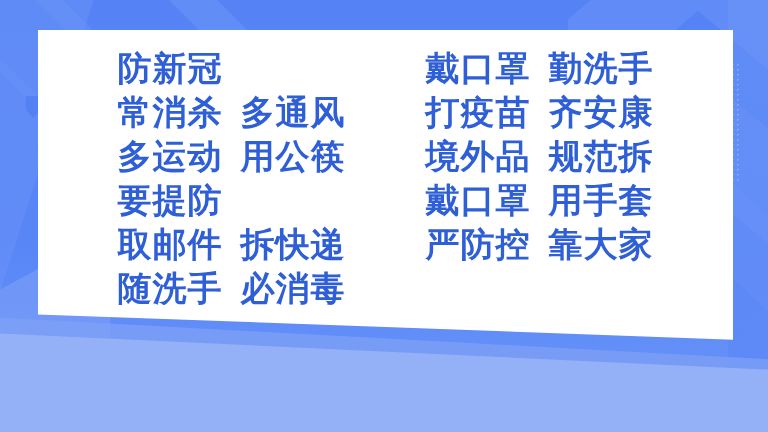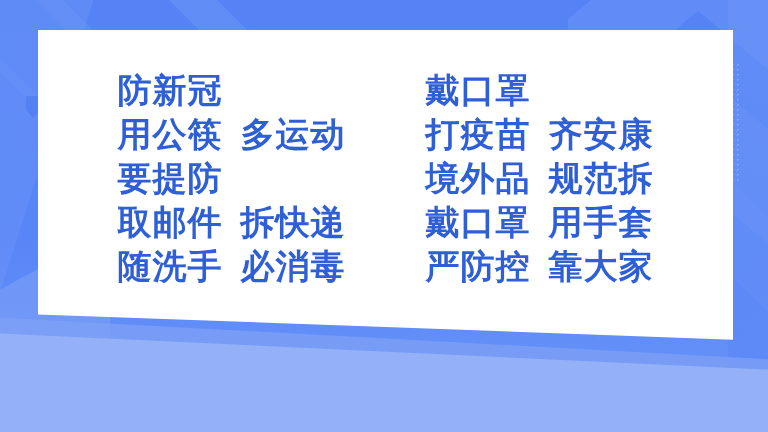--- a/index.html
+++ b/index.html
@@ -120,39 +120,44 @@
 
   <div class="card">
     <div class="card-inner">
       <div class="slogan-grid">
 
         <div class="col">
           <div class="line">
             <span class="seg">防新冠</span>
           </div>
           <div class="line">
+            <span class="seg">常消杀</span>
+            <span class="seg">多通风</span>
+          </div>
+          <div class="line">
+            <span class="seg">多运动</span>
             <span class="seg">用公筷</span>
-            <span class="seg">多运动</span>
           </div>
           <div class="line">
             <span class="seg">要提防</span>
           </div>
           <div class="line">
             <span class="seg">取邮件</span>
             <span class="seg">拆快递</span>
           </div>
           <div class="line">
             <span class="seg">随洗手</span>
             <span class="seg">必消毒</span>
           </div>
         </div>
 
         <div class="col">
           <div class="line">
             <span class="seg">戴口罩</span>
+            <span class="seg">勤洗手</span>
           </div>
           <div class="line">
             <span class="seg">打疫苗</span>
             <span class="seg">齐安康</span>
           </div>
           <div class="line">
             <span class="seg">境外品</span>
             <span class="seg">规范拆</span>
           </div>
           <div class="line">

